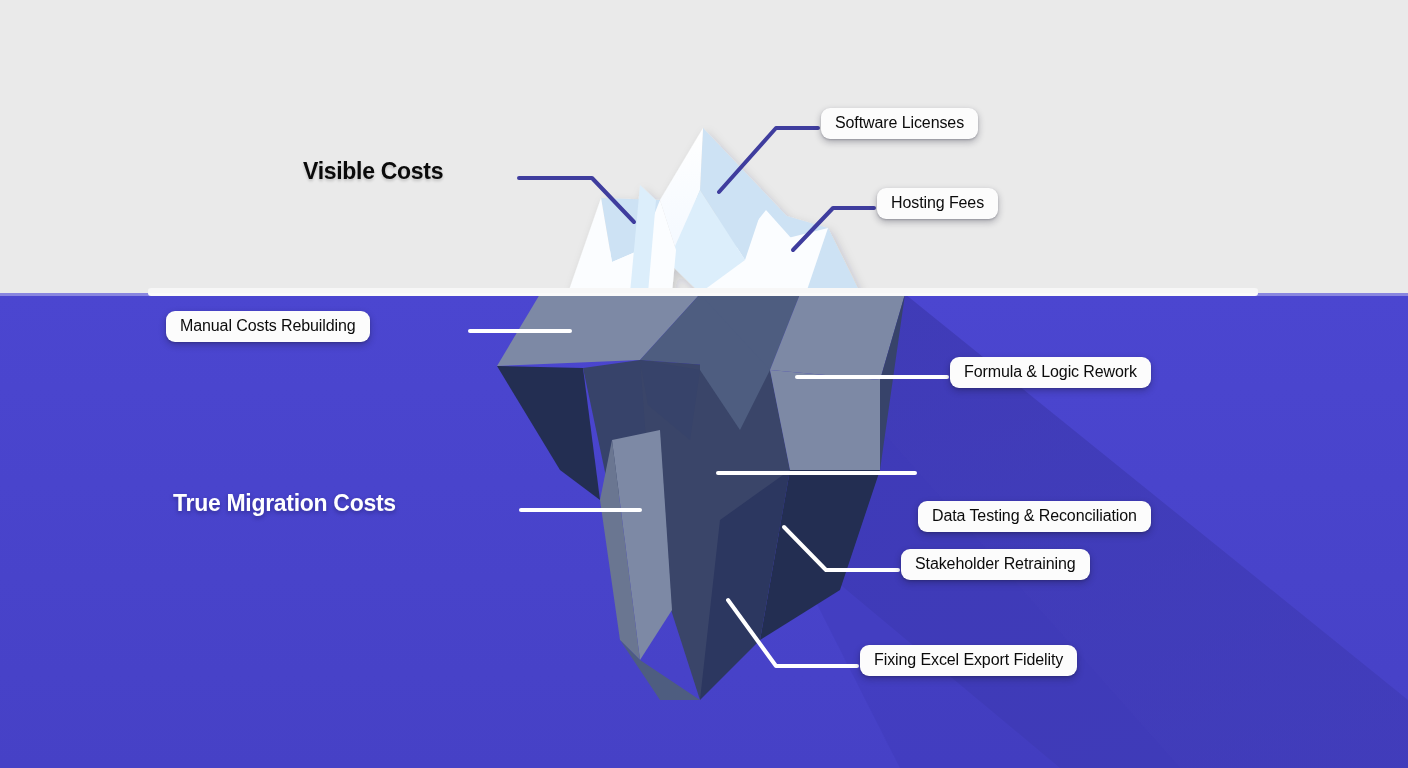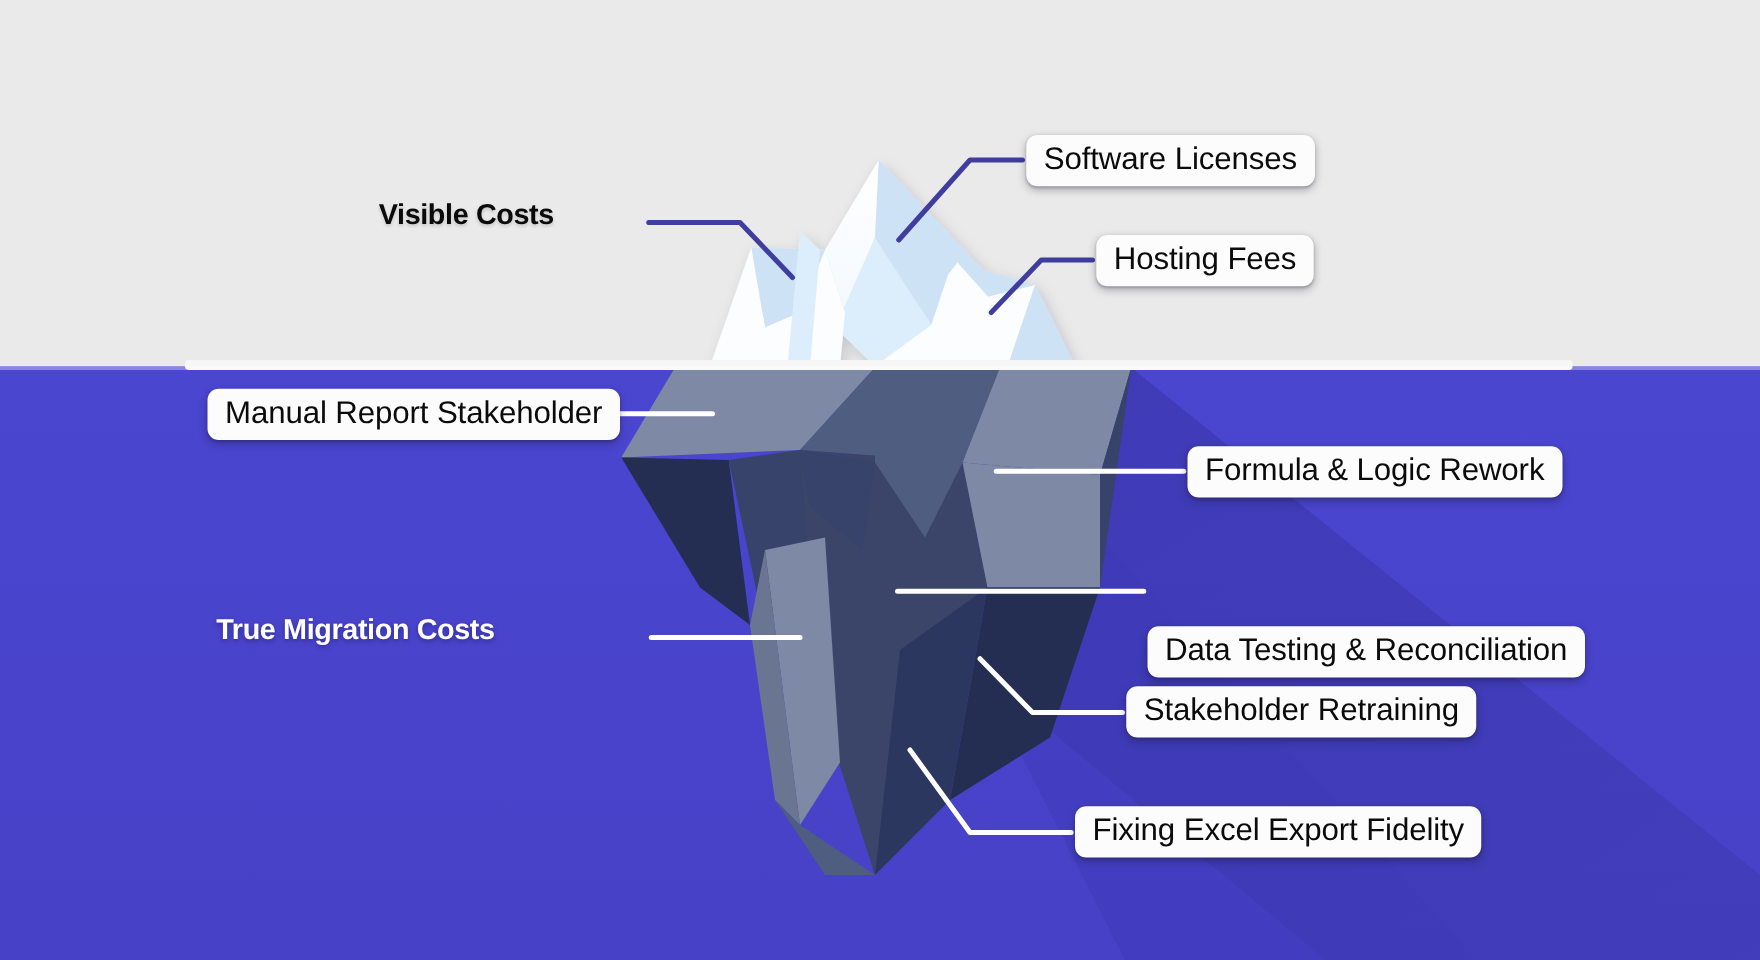--- a/index.html
+++ b/index.html
@@ -11,21 +11,21 @@
   }
   #stage { position:absolute; inset:0; width:1408px; height:768px; }
   #scene { position:absolute; top:0; left:0; }
 
   
   .chip {
     position:absolute;
     background:#fcfcfc;
     border-radius:9px;
     padding:6px 14px 8px 14px;
-    font-size:25px;
+    font-size:16px;
     line-height:1.08;
     color:#0b0b0b;
     white-space:nowrap;
     box-shadow:0 3px 7px rgba(20,20,40,.30), 0 1px 2px rgba(20,20,40,.20);
     letter-spacing:-0.1px;
   }
 
   
   .heading {
     position:absolute;
@@ -139,21 +139,21 @@
   </svg>
 
   <div class="heading dark" style="left:303px; top:158px;">Visible Costs</div>
 
   <div class="heading light" style="left:173px; top:490px;">True Migration Costs</div>
 
   <div class="chip" style="left:821px; top:108px;">Software Licenses</div>
 
   <div class="chip" style="left:877px; top:188px;">Hosting Fees</div>
 
-  <div class="chip" style="left:166px; top:311px;">Manual Report Stakeholder</div>
+  <div class="chip" style="left:166px; top:311px;">Manual Costs Rebuilding</div>
 
   <div class="chip" style="left:950px; top:357px;">Formula &amp; Logic Rework</div>
 
   <div class="chip" style="left:918px; top:453px;margin-top:48px;">Data Testing &amp; Reconciliation</div>
 
   <div class="chip" style="left:901px; top:549px;">Stakeholder Retraining</div>
 
   <div class="chip" style="left:860px; top:645px;">Fixing Excel Export Fidelity</div>
 
 </div>

